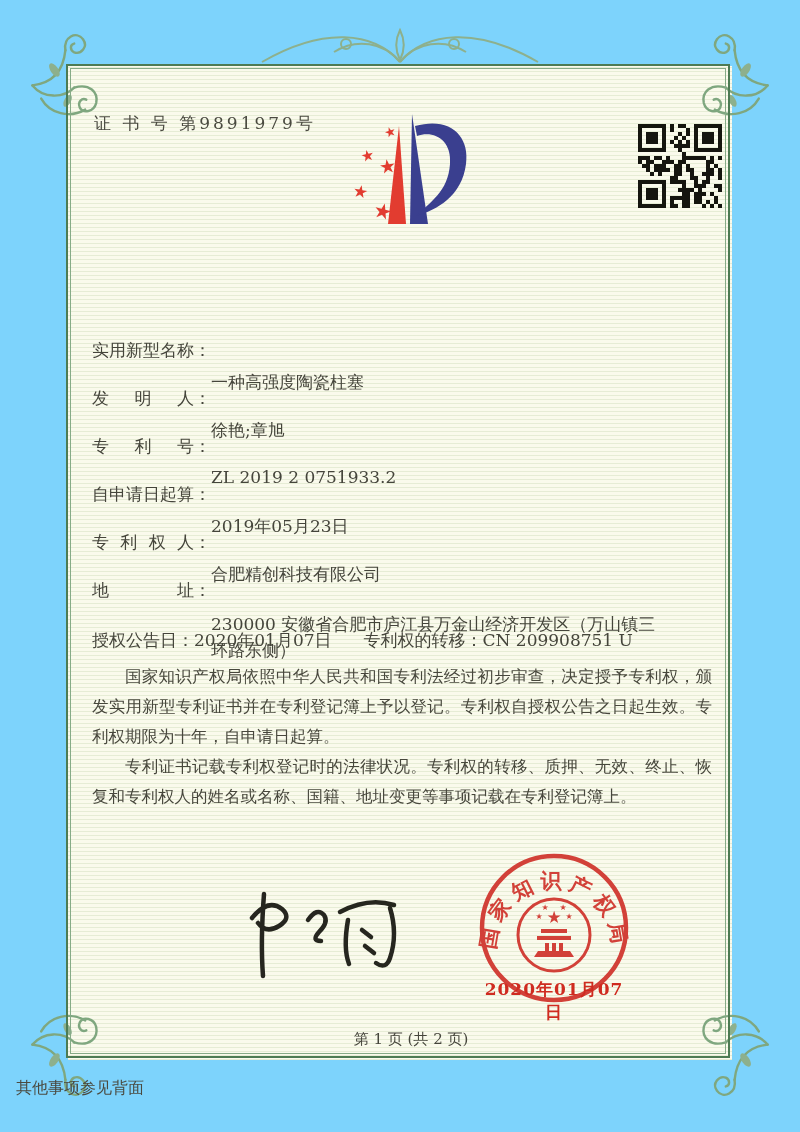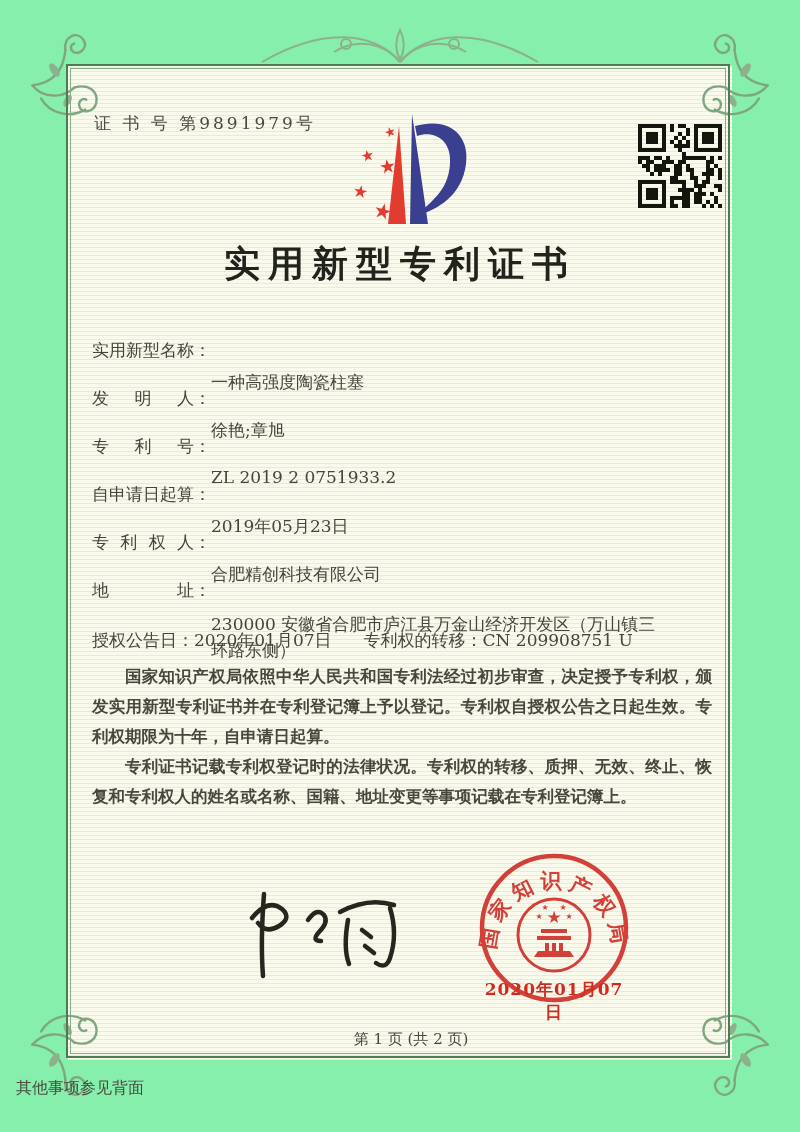--- a/index.html
+++ b/index.html
@@ -1,18 +1,18 @@
 <!DOCTYPE html>
 <html><head>
 <meta charset="utf-8">
 <style>
   html,body{margin:0;padding:0;background:#e9e9e4;}
   .page{
     position:relative;width:800px;height:1132px;margin:0 auto;
-    background:#86efac;overflow:hidden;
+    background:#7dd3fc;overflow:hidden;
     font-family:"DejaVu Serif","Liberation Serif",serif;
     color:#3b3b33;
   }
   
   .frame-bg{
     position:absolute;left:68px;top:66px;width:664px;height:994px;
     background-color:#fafaec;
     background-image:repeating-linear-gradient(0deg,
       rgba(151,182,122,.20) 0px, rgba(151,182,122,.20) 1px,
       rgba(255,255,255,0) 1px, rgba(255,255,255,0) 4px);
@@ -37,21 +37,21 @@
   .frow{position:absolute;left:0;white-space:nowrap;}
   .f-label{display:inline-block;width:102px;text-align:justify;text-align-last:justify;vertical-align:top;}
   .f-colon{display:inline-block;vertical-align:top;}
   .f-value{display:inline-block;vertical-align:top;margin-top:32px;}
   .f-value.wrap{white-space:normal;width:448px;line-height:26px;}
   .pair2{margin-left:32px;}
   .paras{
     position:absolute;left:92px;top:662px;width:620px;
     font-size:16.5px;line-height:30px;text-align:justify;color:#47473c;
   }
-  .paras p{margin:0;text-indent:2em;font-weight:bold;}
+  .paras p{margin:0;text-indent:2em;}
   .officer{position:absolute;left:95px;top:906px;font-size:18px;color:#3d3d35;line-height:36px;
     font-family:"DejaVu Sans","Liberation Sans",sans-serif;}
   .signature{position:absolute;left:222px;top:880px;width:205px;height:105px;}
   .seal{position:absolute;left:468px;top:843px;width:172px;height:172px;opacity:.93;}
   .seal-date{
     position:absolute;left:478px;top:978px;width:152px;text-align:center;
     font-size:17px;font-weight:bold;color:#cf2b20;letter-spacing:1px;
   }
   .page-info{position:absolute;left:0;top:1030px;width:100%;text-align:center;font-size:15px;color:#45453b;padding-left:11px;}
   .back-note{position:absolute;left:16px;top:1078px;width:100%;text-align:left;font-size:16px;color:#4a4a40;}
@@ -288,21 +288,20 @@
       <rect x="56" y="4" width="4" height="20" fill="#15150f"></rect>
       <rect x="80" y="4" width="4" height="20" fill="#15150f"></rect>
       <rect x="64" y="8" width="12" height="12" fill="#15150f"></rect>
       <rect x="0" y="56" width="28" height="4" fill="#15150f"></rect>
       <rect x="0" y="80" width="28" height="4" fill="#15150f"></rect>
       <rect x="0" y="60" width="4" height="20" fill="#15150f"></rect>
       <rect x="24" y="60" width="4" height="20" fill="#15150f"></rect>
       <rect x="8" y="64" width="12" height="12" fill="#15150f"></rect>
     </svg>
 
-  <div class="title">实用新型专利证书</div>
 
   <div class="fields">
     <div class="frow" style="top:339px">
       <span class="f-label">实用新型名称</span><span class="f-colon">：</span><span class="f-value">一种高强度陶瓷柱塞</span>
     </div>
     <div class="frow" style="top:387px">
       <span class="f-label">发明人</span><span class="f-colon">：</span><span class="f-value">徐艳;章旭</span>
     </div>
     <div class="frow" style="top:435px">
       <span class="f-label">专利号</span><span class="f-colon">：</span><span class="f-value">ZL 2019 2 0751933.2</span>

